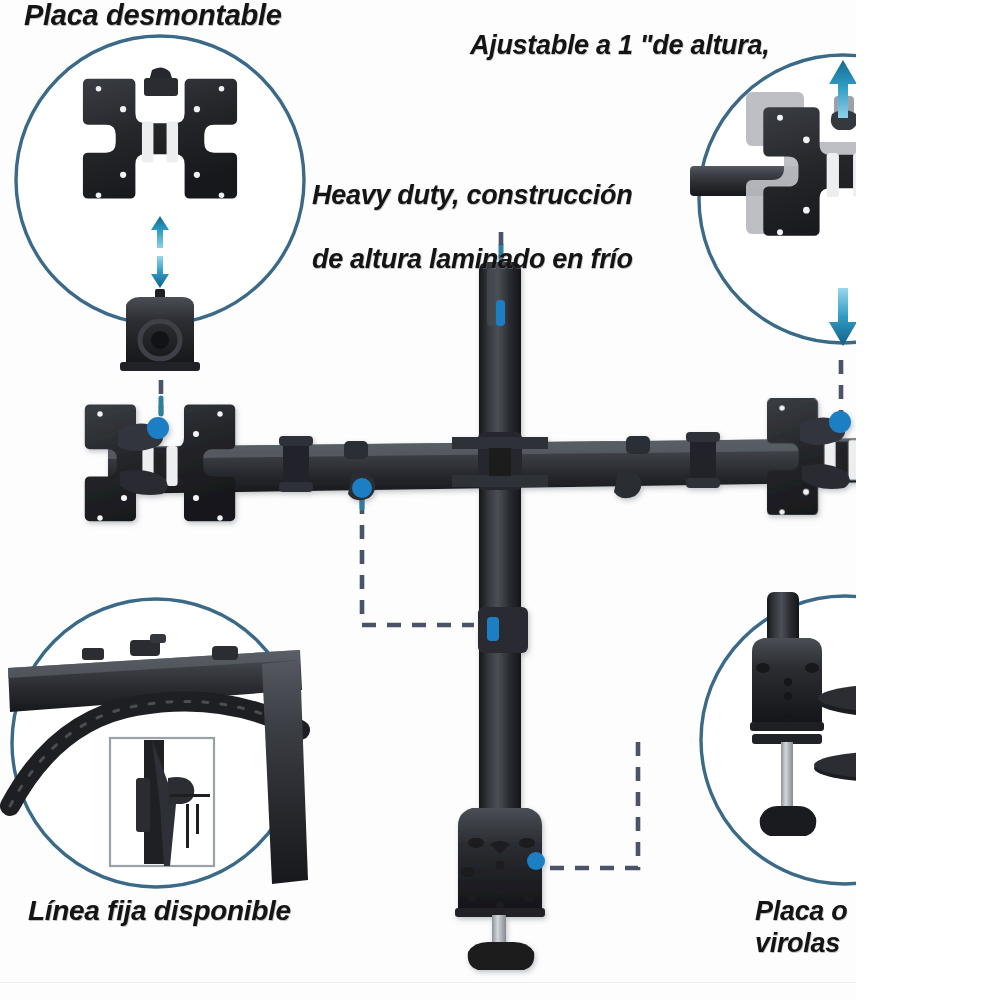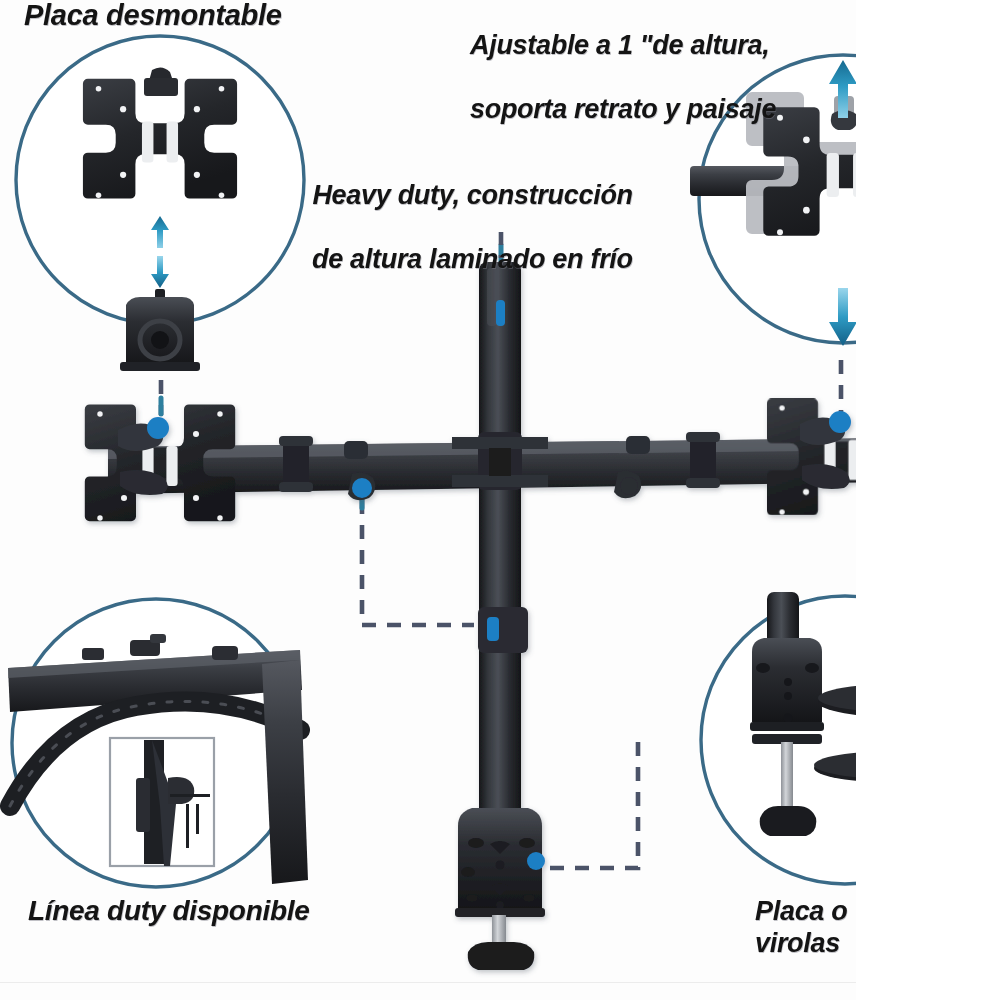--- a/index.html
+++ b/index.html
@@ -21,21 +21,21 @@
     font-weight: bold;
     font-style: italic;
     color: #141414;
     letter-spacing: -0.3px;
     line-height: 1.18;
     white-space: pre-line;
     text-shadow: 0.6px 0.6px 0px rgba(120,120,130,0.45);
   }
   #lbl-placa   { left: 24px;  top: -2px;  font-size: 29px; }
   #lbl-ajust   { left: 470px; top: -2px;  font-size: 27px; }
-  #lbl-heavy   { left: 312px; top: 148px; font-size: 27px; text-align: right; }
+  #lbl-heavy   { left: 312px; top: 148px; font-size: 27px; }
   #lbl-linea   { left: 28px;  top: 894px; font-size: 28px; }
   #lbl-clips   { left: 755px; top: 896px; font-size: 27px; }
 
   .svg-layer {
     position: absolute;
     left: 0; top: 0;
     width: 1000px; height: 1000px;
   }
   .baseline {
     position: absolute;
@@ -303,26 +303,25 @@
         <ellipse cx="898" cy="765" rx="84" ry="14" fill="#2b2d32"></ellipse>
         <rect x="901" y="772" width="12" height="14" rx="3" fill="#25272c"></rect>
       </g>
     </g>
   </svg>
 
   <div id="lbl-placa" class="callout-label">Placa desmontable</div>
 
   <div id="lbl-ajust" class="callout-label">
     <div>Ajustable a 1 "de altura,</div>
-    <div>soporta retrato y paisaje</div>
   </div>
 
   <div id="lbl-heavy" class="callout-label">
     <div>Heavy duty, construcción</div>
     <div>de altura laminado en frío</div>
   </div>
 
-  <div id="lbl-linea" class="callout-label">Línea duty disponible</div>
+  <div id="lbl-linea" class="callout-label">Línea fija disponible</div>
 
   <div id="lbl-clips" class="callout-label">Placa o virolas</div>
 
   <div class="baseline"></div>
 </div>
 
 </body></html>

